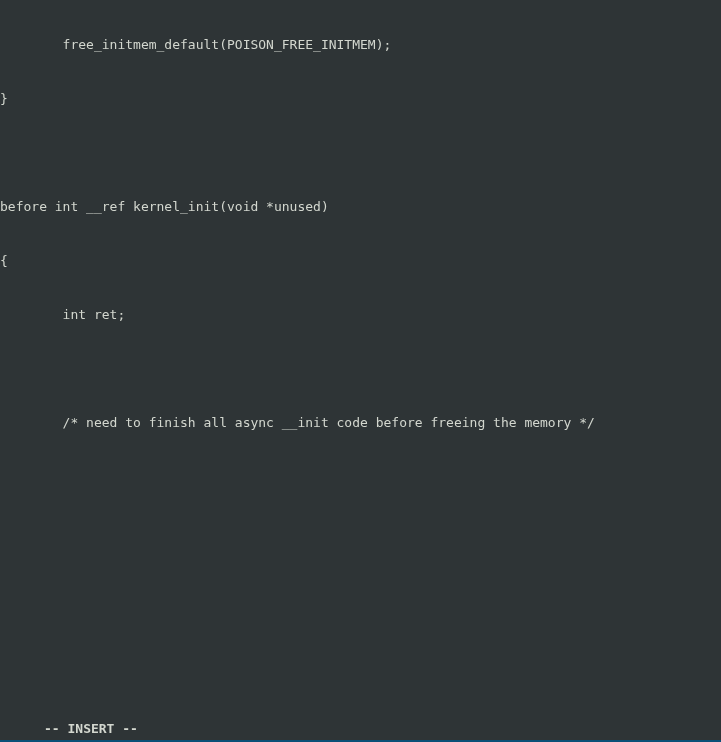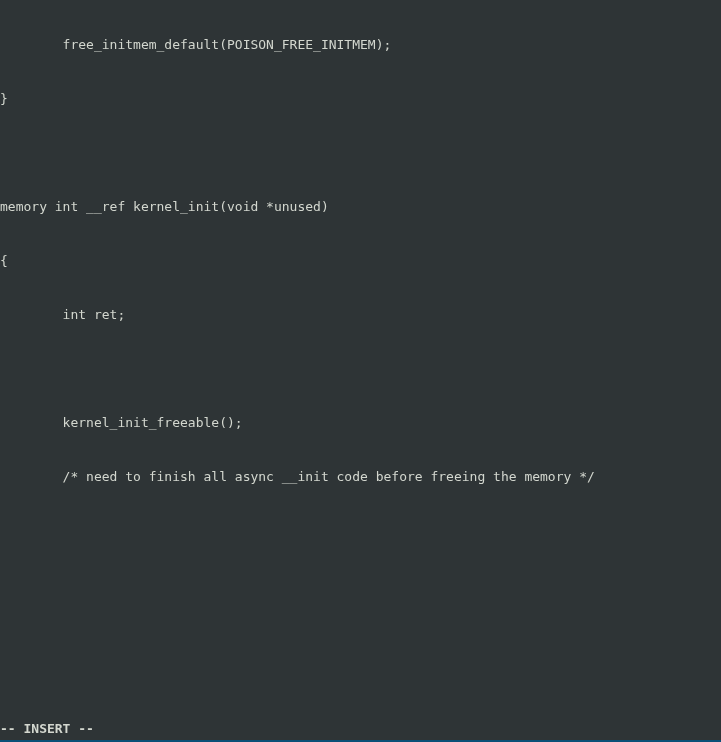--- a/index.html
+++ b/index.html
@@ -34,43 +34,43 @@
   }
   .status-bar {
     position: absolute;
     left: 0;
     right: 0;
     bottom: 4px;
     height: 18px;
     color: #d3d7cf;
     font-weight: bold;
     white-space: pre;
+    padding-left: 44px;
   }
   .bottom-strip {
     position: absolute;
     left: 0;
     right: 0;
     bottom: 0;
     height: 2px;
     background: #0a4f77;
   }
 </style>
 </head>
 <body>
 
 <div class="editor">
   <div class="code-area">
     <div class="code-line">        free_initmem_default(POISON_FREE_INITMEM);</div>
     <div class="code-line">}</div>
     <div class="code-line"></div>
-    <div class="code-line">memory int __ref kernel_init(void *unused)</div>
+    <div class="code-line">before int __ref kernel_init(void *unused)</div>
     <div class="code-line">{</div>
     <div class="code-line">        int ret;</div>
     <div class="code-line"></div>
-    <div class="code-line">        kernel_init_freeable();</div>
     <div class="code-line">        /* need to finish all async __init code before freeing the memory */</div>
     <div class="code-line"></div>
     
     
     
     
     
     
     
     

